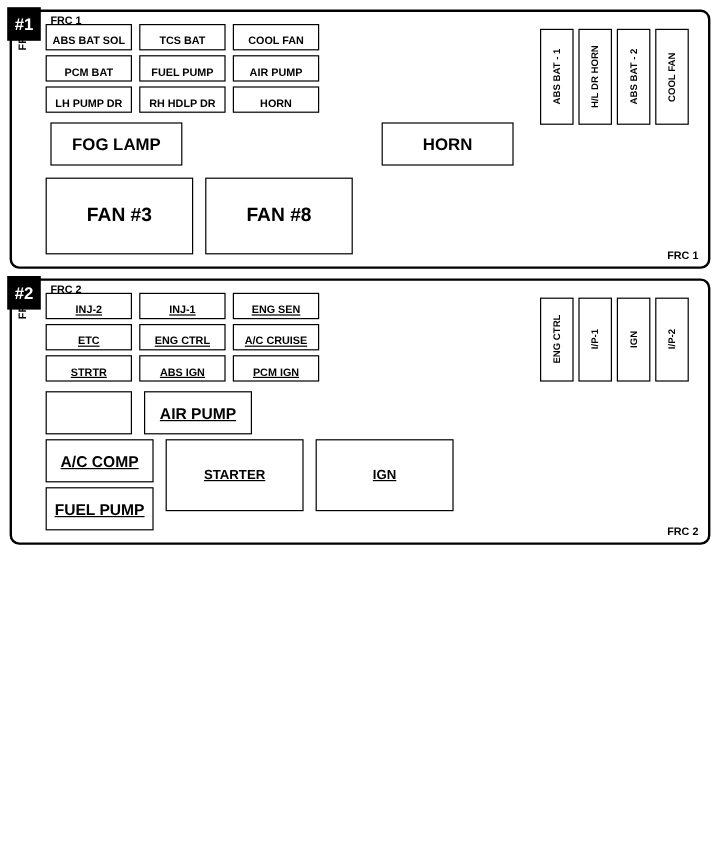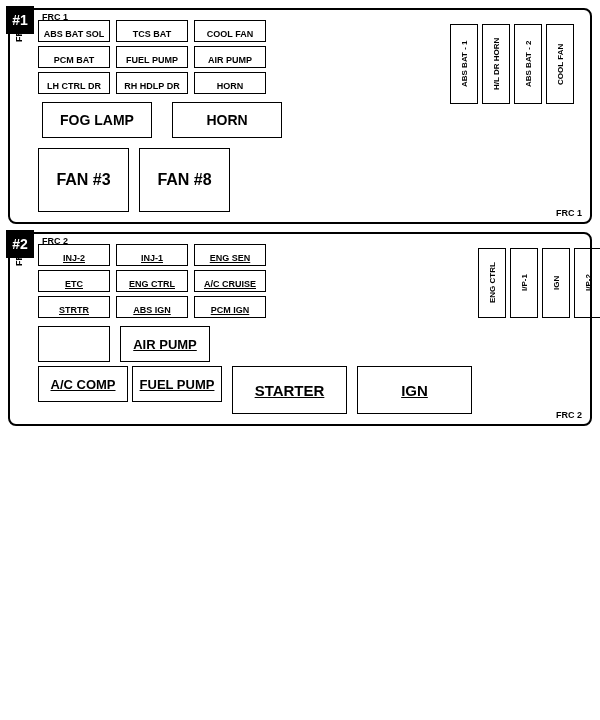--- a/index.html
+++ b/index.html
@@ -99,39 +99,40 @@
       font-weight: bold;
       writing-mode: vertical-rl;
       text-orientation: mixed;
       transform: rotate(180deg);
     }
     .fog-horn-row {
       display: flex;
       gap: 20px;
       margin-top: 4px;
       margin-left: 4px;
+      justify-content: space-between;
     }
     .fog-fuse {
       border: 1.5px solid #000;
       width: 110px;
       height: 36px;
       display: flex;
       align-items: center;
       justify-content: center;
       font-size: 14px;
       font-weight: bold;
     }
     .fan-row {
       display: flex;
       gap: 10px;
       margin-top: 6px;
     }
     .big-fuse {
       border: 1.5px solid #000;
-      width: 91px;
+      width: 123px;
       height: 64px;
       display: flex;
       align-items: center;
       justify-content: center;
       font-size: 16px;
       font-weight: bold;
     }
     
     .frc2-inner {
       display: flex;
@@ -187,34 +188,35 @@
       height: 36px;
       display: flex;
       align-items: center;
       justify-content: center;
       font-size: 13px;
       font-weight: bold;
     }
     .med-big-fuse {
       border: 1.5px solid #000;
       width: 115px;
-      height: 48px;
-      display: flex;
-      align-items: center;
-      justify-content: center;
-      font-size: 15px;
+      height: 60px;
+      display: flex;
+      align-items: center;
+      justify-content: center;
+      font-size: 11px;
       font-weight: bold;
     }
     .small-unlabeled {
       border: 1.5px solid #000;
       width: 72px;
       height: 36px;
     }
     .ac-fuel-col {
       display: flex;
+      flex-direction: column;
       gap: 4px;
     }
   </style>
 </head>
 <body>
 
 <div class="page">
 
   <div class="frc-box">
     <div class="box-num">#1</div>
@@ -228,21 +230,21 @@
           <div class="small-fuse">ABS BAT SOL</div>
           <div class="small-fuse">TCS BAT</div>
           <div class="small-fuse">COOL FAN</div>
         </div>
         <div class="small-row">
           <div class="small-fuse">PCM BAT</div>
           <div class="small-fuse">FUEL PUMP</div>
           <div class="small-fuse">AIR PUMP</div>
         </div>
         <div class="small-row">
-          <div class="small-fuse">LH CTRL DR</div>
+          <div class="small-fuse">LH PUMP DR</div>
           <div class="small-fuse">RH HDLP DR</div>
           <div class="small-fuse">HORN</div>
         </div>
 
         <div class="fog-horn-row">
           <div class="fog-fuse">FOG LAMP</div>
           <div class="fog-fuse">HORN</div>
         </div>
 
         <div class="fan-row">

